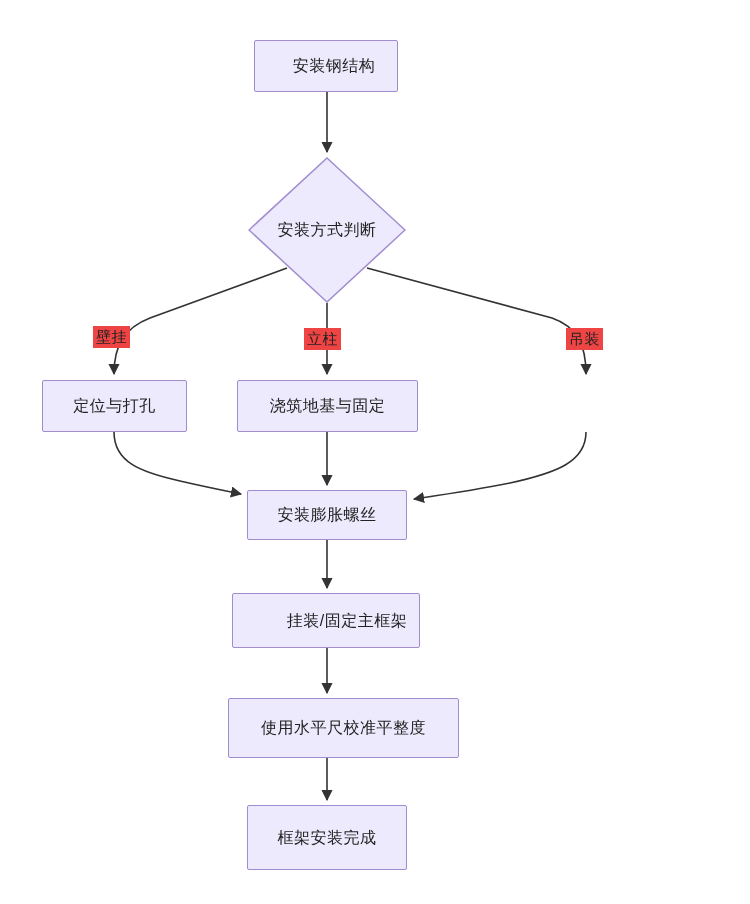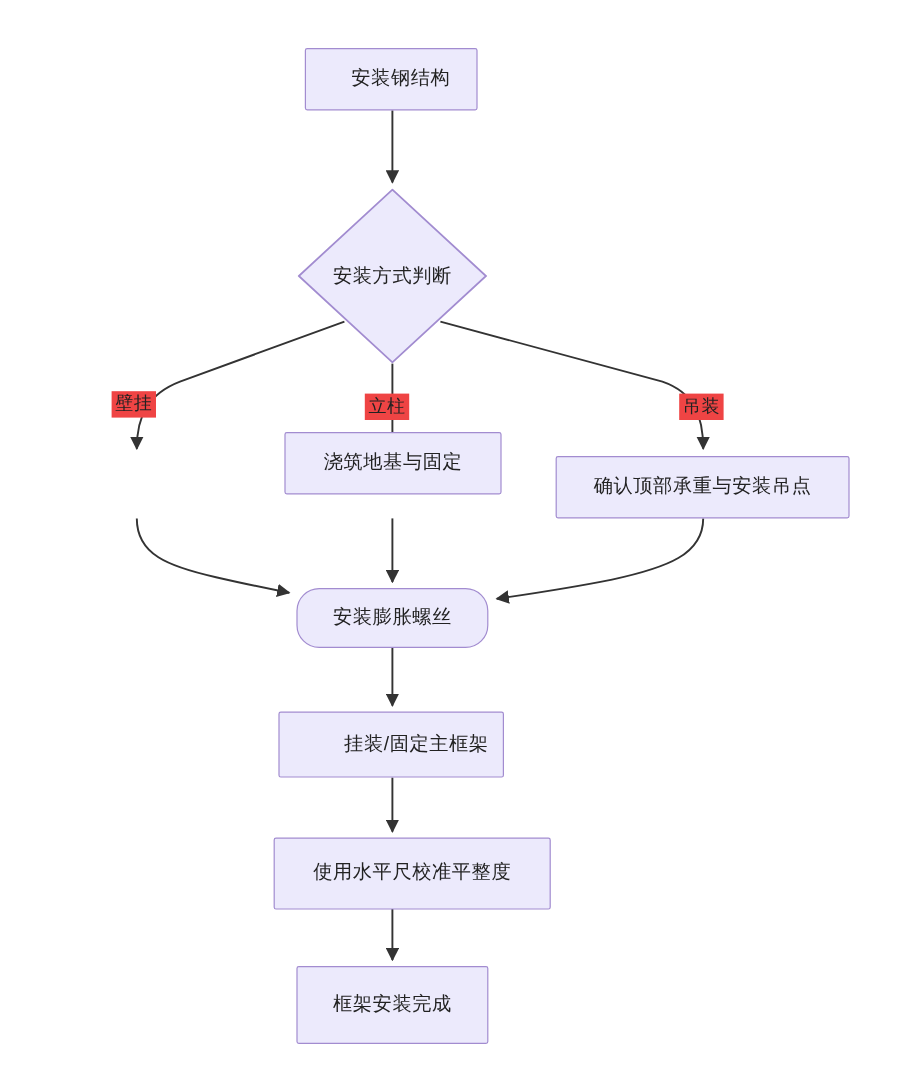--- a/index.html
+++ b/index.html
@@ -118,30 +118,30 @@
     <span class="node-label">安装钢结构</span>
   </div>
 
   <div class="decision" style="left:248px; top:157px; width:158px; height:146px;">
     <svg class="diamond-shape" viewBox="0 0 158 146" preserveAspectRatio="none">
       <polygon points="79,1 157,73 79,145 1,73" fill="#eceafc" stroke="#a28cd0" stroke-width="1.5"></polygon>
     </svg>
     <span class="decision-label">安装方式判断</span>
   </div>
 
+  <div class="node" style="left:42px; top:380px; width:145px; height:52px;">
+    <span class="node-label">定位与打孔</span>
+  </div>
 
-  <div class="node" style="left:237px; top:360px; width:181px; height:52px;">
+  <div class="node" style="left:237px; top:380px; width:181px; height:52px;">
     <span class="node-label">浇筑地基与固定</span>
   </div>
 
-  <div class="node" style="left:463px; top:380px; width:245px; height:52px;">
-    <span class="node-label">确认顶部承重与安装吊点</span>
-  </div>
 
-  <div class="node" style="left:247px; top:490px; width:160px; height:50px;border-radius:19px;">
+  <div class="node" style="left:247px; top:490px; width:160px; height:50px;">
     <span class="node-label">安装膨胀螺丝</span>
   </div>
 
   <div class="node" style="left:232px; top:593px; width:188px; height:55px;padding-left:42px;">
     <span class="node-label">挂装/固定主框架</span>
   </div>
 
   <div class="node" style="left:228px; top:698px; width:231px; height:60px;">
     <span class="node-label">使用水平尺校准平整度</span>
   </div>

